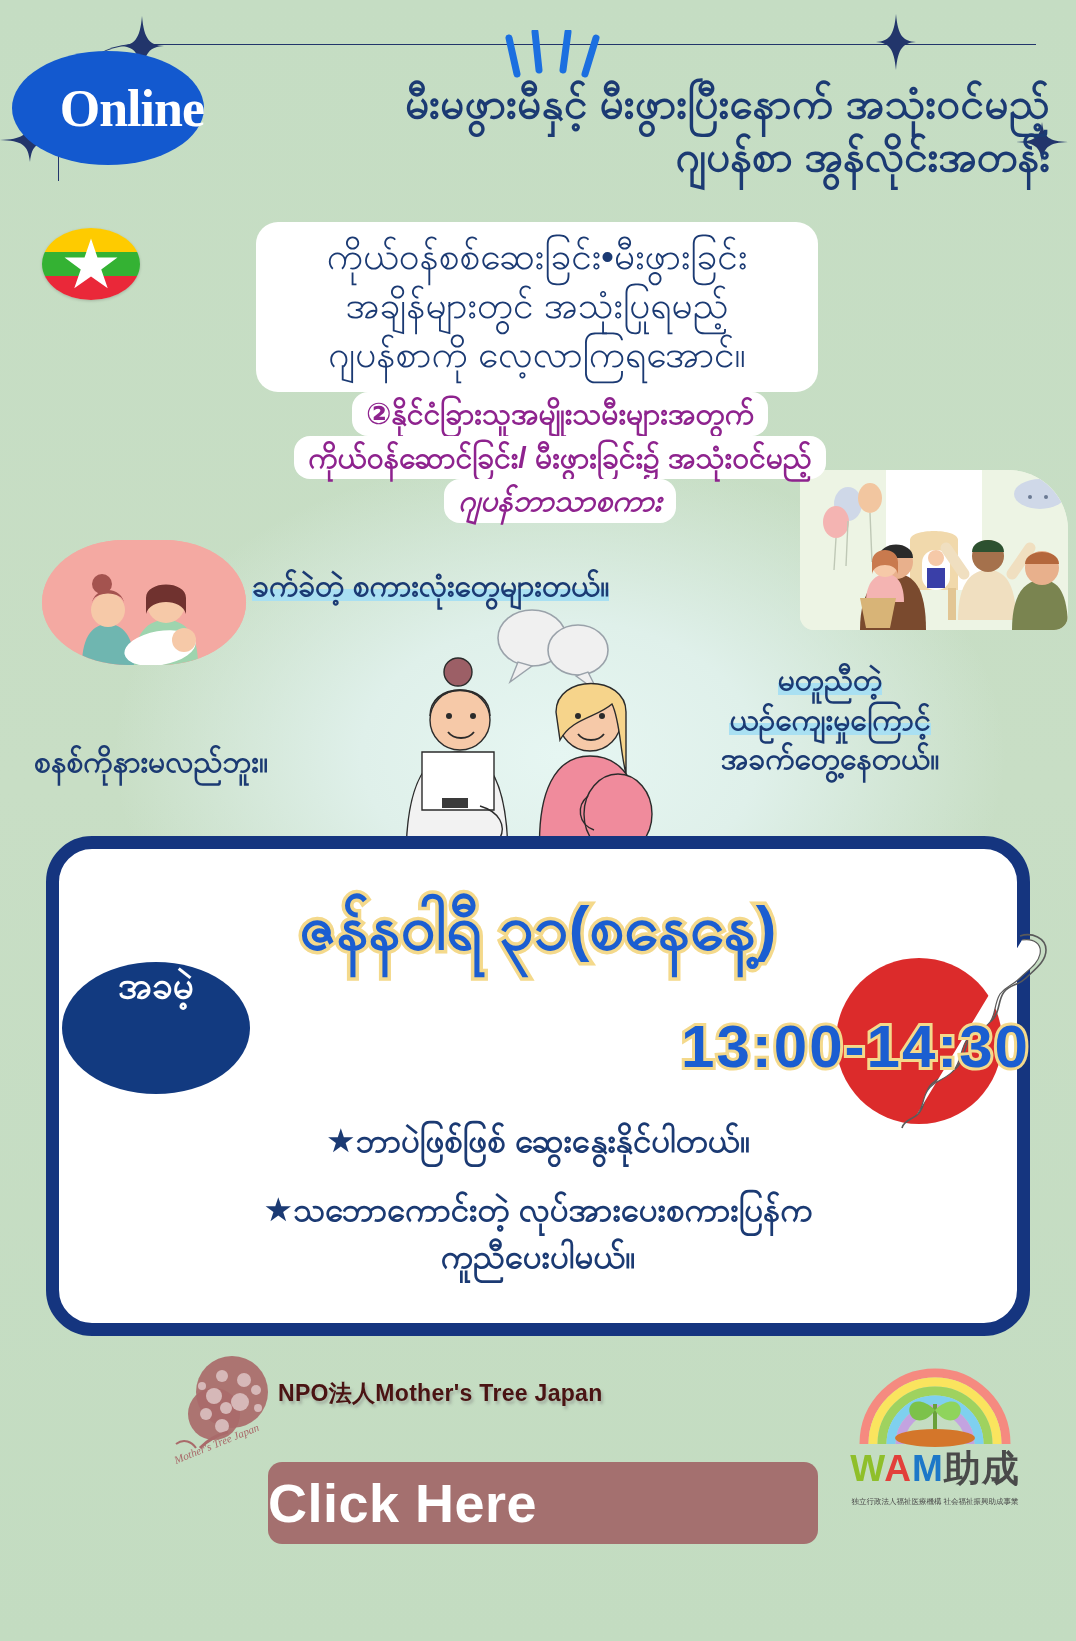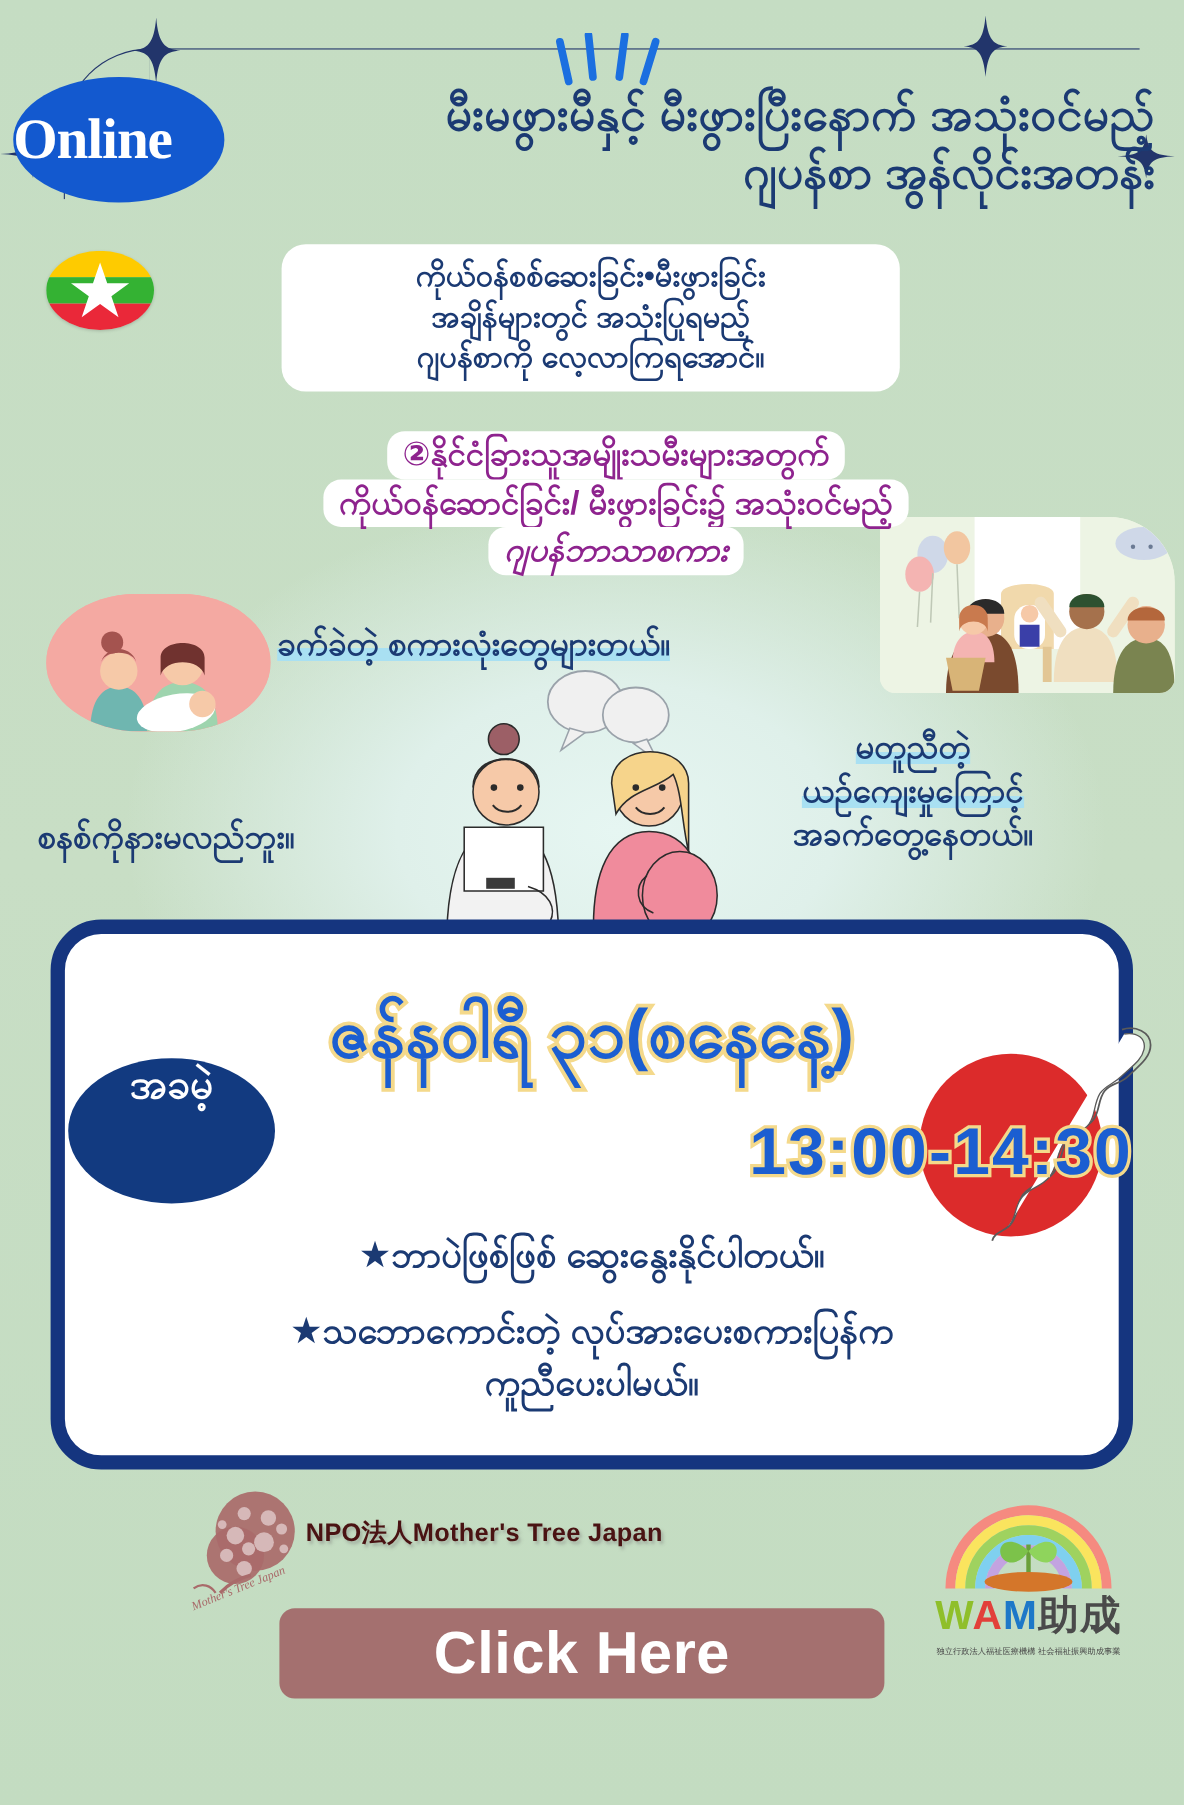--- a/index.html
+++ b/index.html
@@ -22,23 +22,23 @@
   .fl-top{ left:58px; top:44px; right:58px; height:0; border-width:0 0 1.6px 0; }
   .fl-left{ left:58px; top:44px; width:0; bottom:1400px; border-width:0 0 0 1.6px; }
   .corner-round{ position:absolute; width:78px; height:78px; border:1.6px solid #22356b;
      border-right:none; border-bottom:none; border-top-left-radius:80px; left:58px; top:44px; }
 
   .sparkle{ position:absolute; color:#22356b; }
   .sparkle svg{ display:block; }
 
   
   .online-badge{
-    position:absolute; left:12px; top:70px; width:192px; height:114px;
+    position:absolute; left:12px; top:51px; width:192px; height:114px;
     background:#1359cf; border-radius:50%;
-    display:flex; align-items:center; justify-content:flex-start;
+    display:flex; align-items:center; justify-content:flex-end;
     z-index:6;
   }
   .online-badge span{
     font-family:"Liberation Serif","DejaVu Serif",serif;
     font-weight:700; font-size:52px; color:#ffffff; letter-spacing:-1px;
   }
 
   
   .mm-flag{
     position:absolute; left:42px; top:228px; width:98px; height:72px;
@@ -63,21 +63,21 @@
     font-size:42px; line-height:1.25; color:#1b3a73; font-weight:700; margin-top:2px;
   }
   .blue-rays{ position:absolute; left:505px; top:30px; width:100px; height:50px; z-index:5; }
 
   
   .box-white-1{
     position:absolute; left:256px; top:222px; width:562px;
     background:#ffffff; border-radius:22px;
     padding:10px 16px 12px; text-align:center; z-index:5;
   }
-  .box-white-1 p{ font-size:28px; line-height:1.33; color:#1b3a73; font-weight:700; }
+  .box-white-1 p{ font-size:37px; line-height:1.33; color:#1b3a73; font-weight:400; }
 
   
   .purple-wrap{ position:absolute; left:0; top:392px; width:1076px; z-index:5; }
   .purple-row{ display:flex; justify-content:center;margin-left:44px; }
   .purple-row span{
     background:#ffffff; color:#8e238e; font-weight:700;
     font-size:30px; line-height:1.32; border-radius:16px; padding:2px 14px;
     display:inline-block; white-space:nowrap;
   }
   .pr2 span{ font-size:30px; }
@@ -118,21 +118,21 @@
 
   .jp-flag{
     position:absolute; left:836px; top:958px; width:166px; height:166px; z-index:6;
   }
   .jp-flag .circ{ position:absolute; inset:0; border-radius:50%; background:#dc2b2b; }
   .jp-map{ position:absolute; left:900px; top:930px; width:160px; height:220px; z-index:7; }
 
   .date-line{
     position:absolute; left:46px; top:888px; width:984px; text-align:center; z-index:8;
     font-size:62px; font-weight:700; color:#1b5ed1;
-    -webkit-text-stroke:7px #f4d98b; paint-order:stroke fill;margin-top:12px;
+    -webkit-text-stroke:7px #f4d98b; paint-order:stroke fill;
   }
   .time-line{
     position:absolute; left:46px; top:1012px; width:984px; text-align:right; z-index:8;
     font-size:60px; font-weight:700; color:#1b5ed1;
     -webkit-text-stroke:6px #f4d98b; paint-order:stroke fill;
     letter-spacing:2px;
   }
   .bullets{
     position:absolute; left:86px; top:1118px; width:904px; text-align:center; z-index:8;
     color:#1b3a73; font-weight:700; font-size:33px; line-height:1.42;
@@ -146,23 +146,23 @@
     font-size:23px; font-weight:700; color:#4a1313; letter-spacing:.3px;
     text-shadow:2px 3px 3px rgba(120,120,120,.45);
   }
   .wam-logo{ position:absolute; left:830px; top:1348px; width:210px; height:170px; z-index:5; text-align:center; }
   .wam-text{ font-size:37px; font-weight:700; letter-spacing:1px; margin-top:-4px; }
   .wam-text .c1{ color:#8fbf2a; } .wam-text .c2{ color:#e2403a; }
   .wam-text .c3{ color:#1d78c8; } .wam-text .c4{ color:#4a4a4a; }
   .wam-sub{ font-size:7.5px; color:#4a4a4a; margin-top:3px; letter-spacing:0; }
 
   .click-btn{
-    position:absolute; left:254px; top:1462px; width:550px; height:82px;
+    position:absolute; left:268px; top:1462px; width:550px; height:82px;
     background:#a4706f; border-radius:14px;
-    display:flex; align-items:center; justify-content:center; z-index:6;
+    display:flex; align-items:center; justify-content:flex-start; z-index:6;
   }
   .click-btn span{ color:#ffffff; font-size:54px; font-weight:700; letter-spacing:.5px; }
 </style>
 </head>
 <body>
 
 <div id="poster">
 
   <div class="corner-round"></div>
   <div class="frame-line fl-top" style="left:136px;top:44px;right:40px;"></div>

